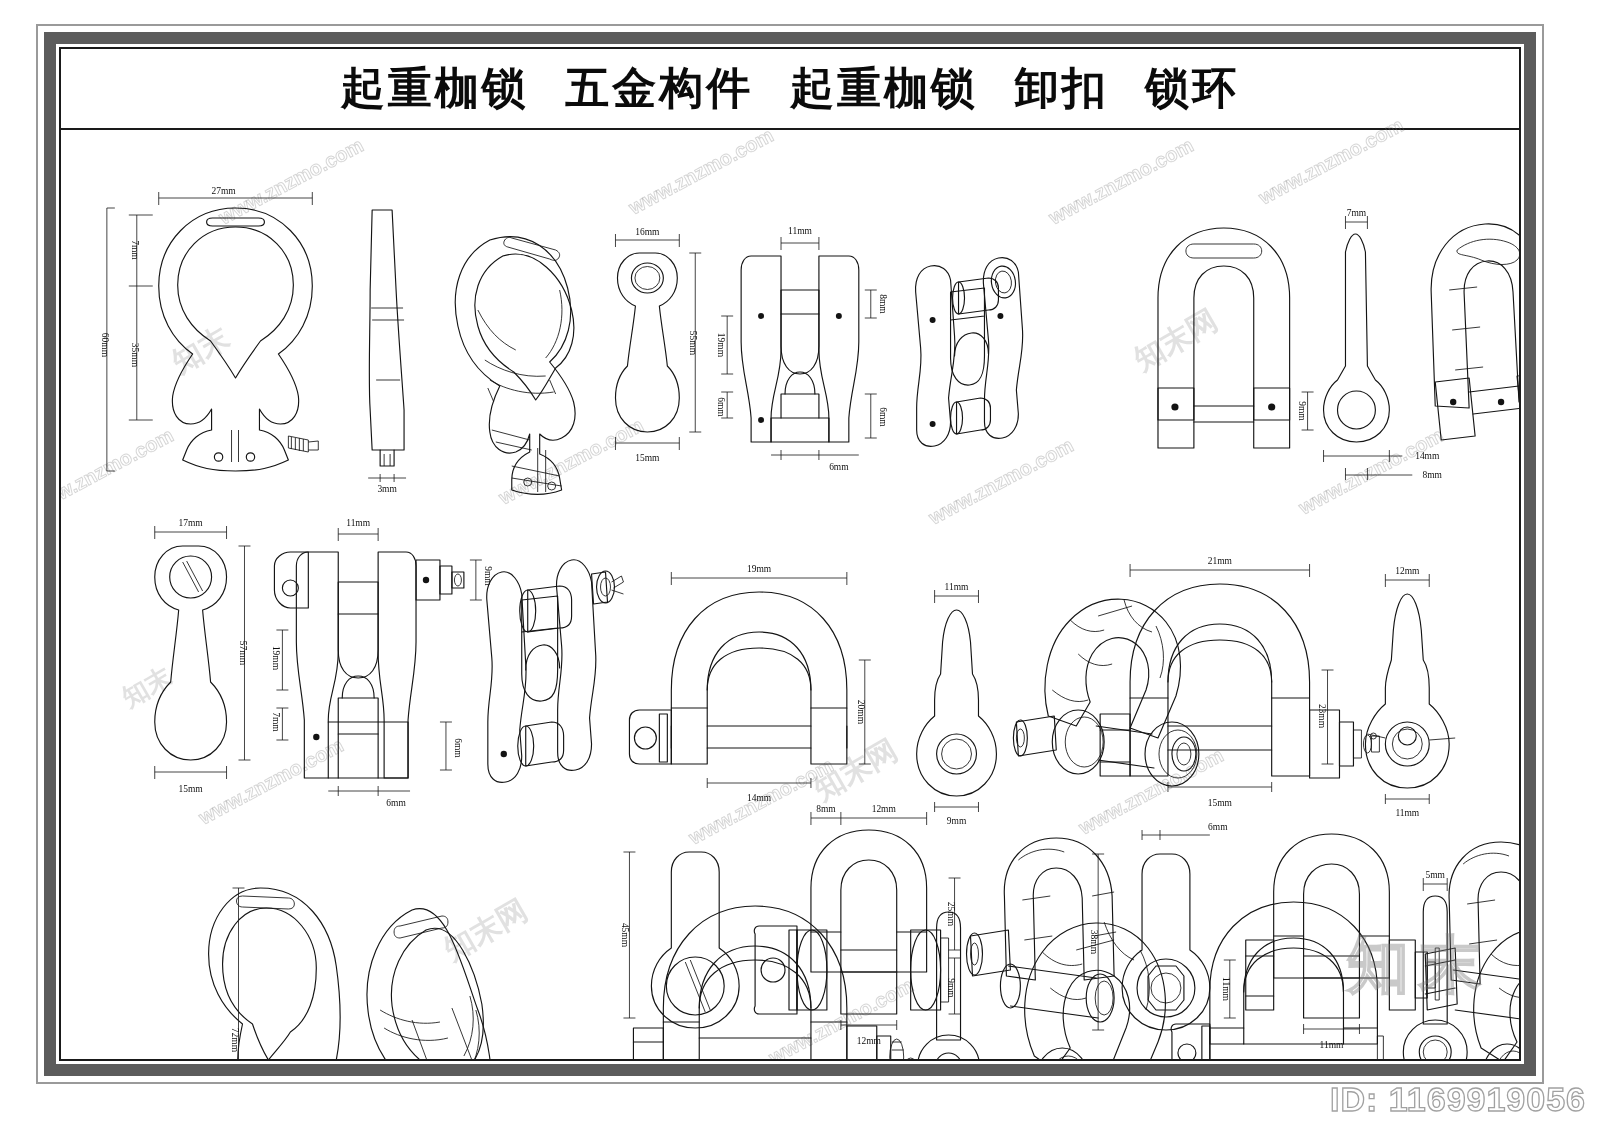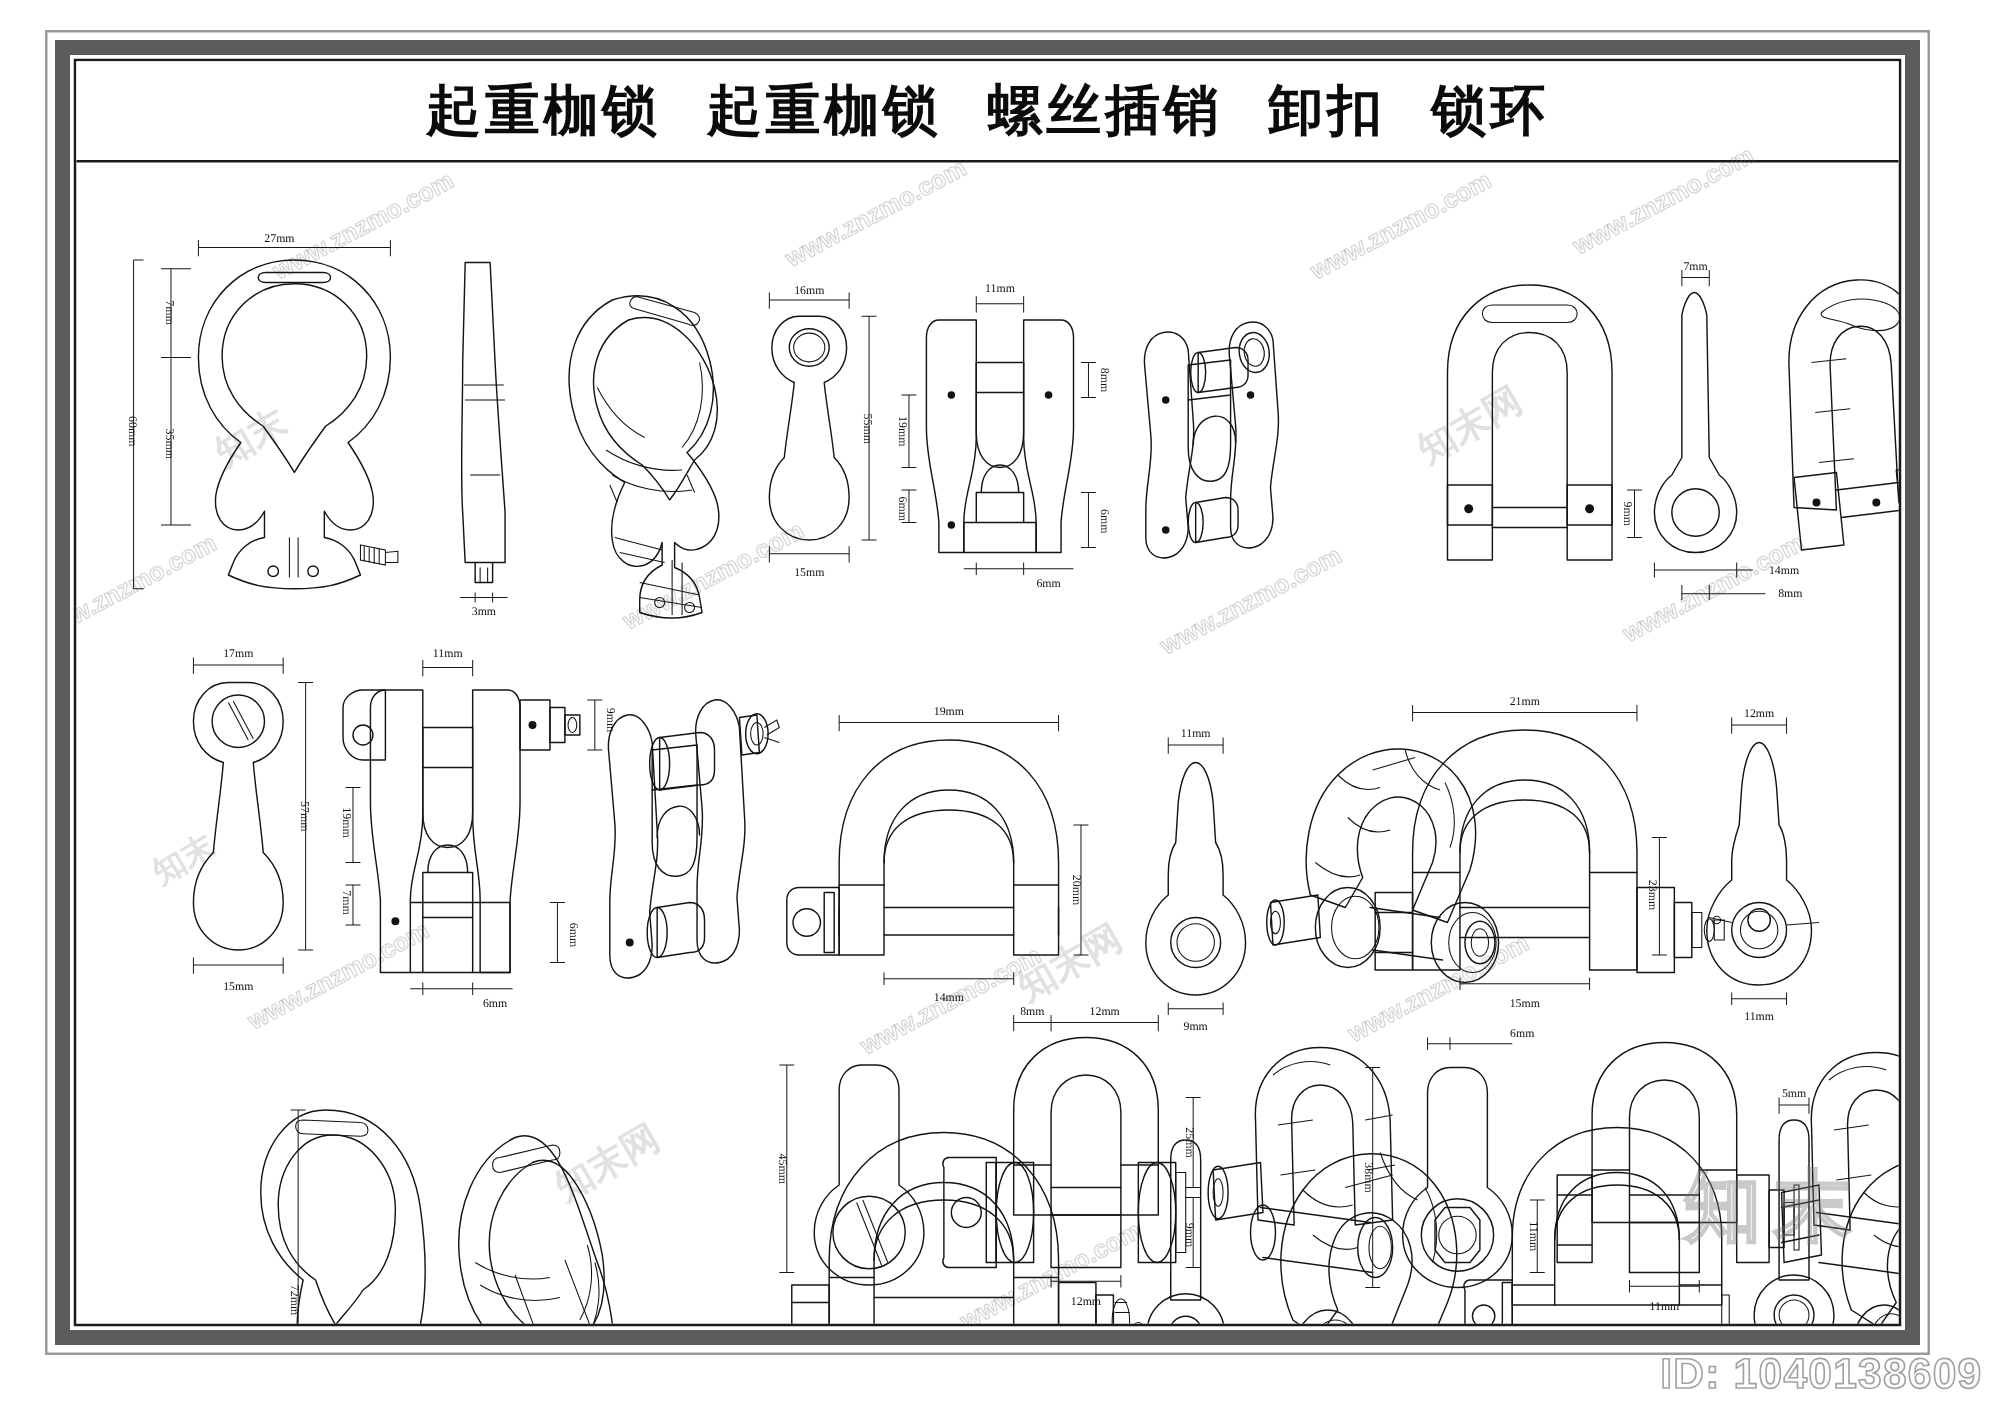--- a/index.html
+++ b/index.html
@@ -103,21 +103,21 @@
 </style>
 </head>
 <body>
 
 <div id="sheet"></div>
 <div id="frame-gray"></div>
 
 <div id="frame-inner">
 
   <div id="title-band">
-    <div id="title-text">起重枷锁  起重枷锁  螺丝插销  卸扣  锁环</div>
+    <div id="title-text">起重枷锁  五金构件  起重枷锁  卸扣  锁环</div>
   </div>
 
   <div id="canvas">
 
     <div class="wm" style="left:150px;top:40px;font-size:20px;transform:rotate(-28deg);">www.znzmo.com</div>
     <div class="wm" style="left:560px;top:30px;font-size:20px;transform:rotate(-28deg);">www.znzmo.com</div>
     <div class="wm" style="left:980px;top:40px;font-size:20px;transform:rotate(-28deg);">www.znzmo.com</div>
     <div class="wm" style="left:1190px;top:20px;font-size:20px;transform:rotate(-28deg);">www.znzmo.com</div>
     <div class="wm" style="left:-40px;top:330px;font-size:20px;transform:rotate(-28deg);">www.znzmo.com</div>
     <div class="wm" style="left:430px;top:320px;font-size:20px;transform:rotate(-28deg);">www.znzmo.com</div>
@@ -819,13 +819,13 @@
         <ellipse class="ln-thin" cx="1540" cy="956" rx="17" ry="22"></ellipse>
         <path class="ln" d="M1466 930 L1518 938 M1468 962 L1520 970"></path>
       </g>
 
     </svg>
   </div>
 
   <div id="zhimo-wm">知末</div>
 </div>
 
-<div id="id-label">ID: 1040138609</div>
+<div id="id-label">ID: 1169919056</div>
 
 </body></html>

